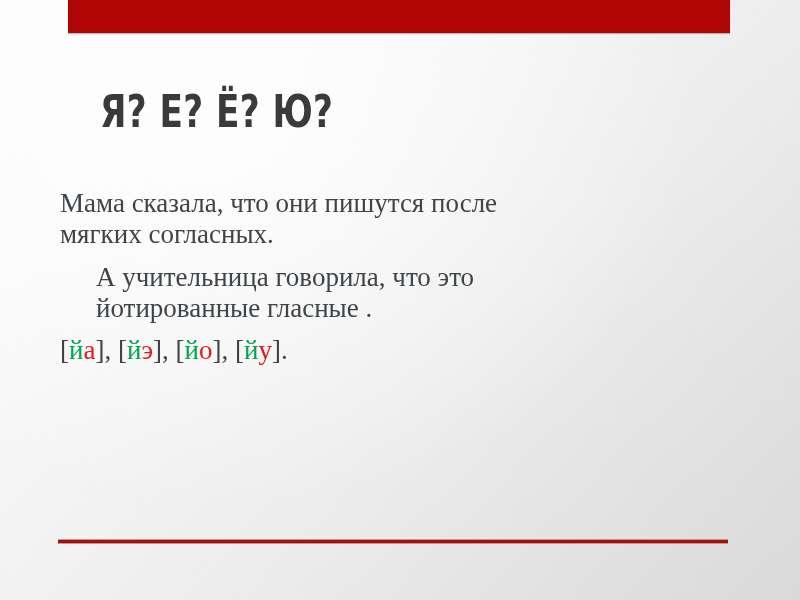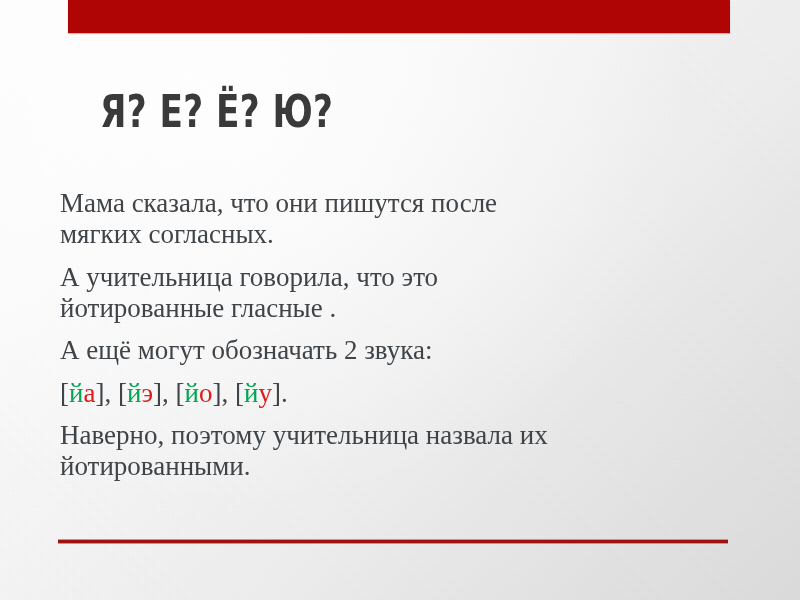--- a/index.html
+++ b/index.html
@@ -94,21 +94,21 @@
     width: 680px;
     color: #3f4448;
     font-size: 27px;
     line-height: 1.16;
   }
   .para {
     margin: 0 0 11px 0;
     max-width: 640px;
   }
   .para.p1 { max-width: 490px; }
-  .para.p2 { max-width: 500px; }
+  .para.p2 { max-width: 500px; margin-left: 36px; }
   .para.p3 { max-width: 640px; }
   .para.p5 { max-width: 648px; }
 
   
   .transcription {
     margin: 0 0 11px 0;
     white-space: nowrap;
   }
   .bracket  { color: #3f4448; }
   .glide    { color: #00a651; }
@@ -138,25 +138,23 @@
   <div class="top-banner"></div>
 
   <div class="title">Я? Е? Ё? Ю?</div>
 
   <div class="body-block">
 
     <p class="para p1">Мама сказала, что они пишутся после мягких согласных.</p>
 
     <p class="para p2">А учительница говорила, что это йотированные гласные .</p>
 
-    <p class="para p3">А ещё могут обозначать 2 звука:</p>
 
     <p class="transcription">
       <span><span class="bracket">[</span><span class="glide">й</span><span class="vowel">а</span><span class="bracket">]</span><span class="punct">, </span></span><span><span class="bracket">[</span><span class="glide">й</span><span class="vowel">э</span><span class="bracket">]</span><span class="punct">, </span></span><span><span class="bracket">[</span><span class="glide">й</span><span class="vowel">о</span><span class="bracket">]</span><span class="punct">, </span></span><span><span class="bracket">[</span><span class="glide">й</span><span class="vowel">у</span><span class="bracket">]</span><span class="punct">.</span></span>
     </p>
 
-    <p class="para p5">Наверно, поэтому учительница назвала их йотированными.</p>
 
   </div>
 
   <div class="bottom-rule"></div>
 
 </div>
 
 </body></html>

